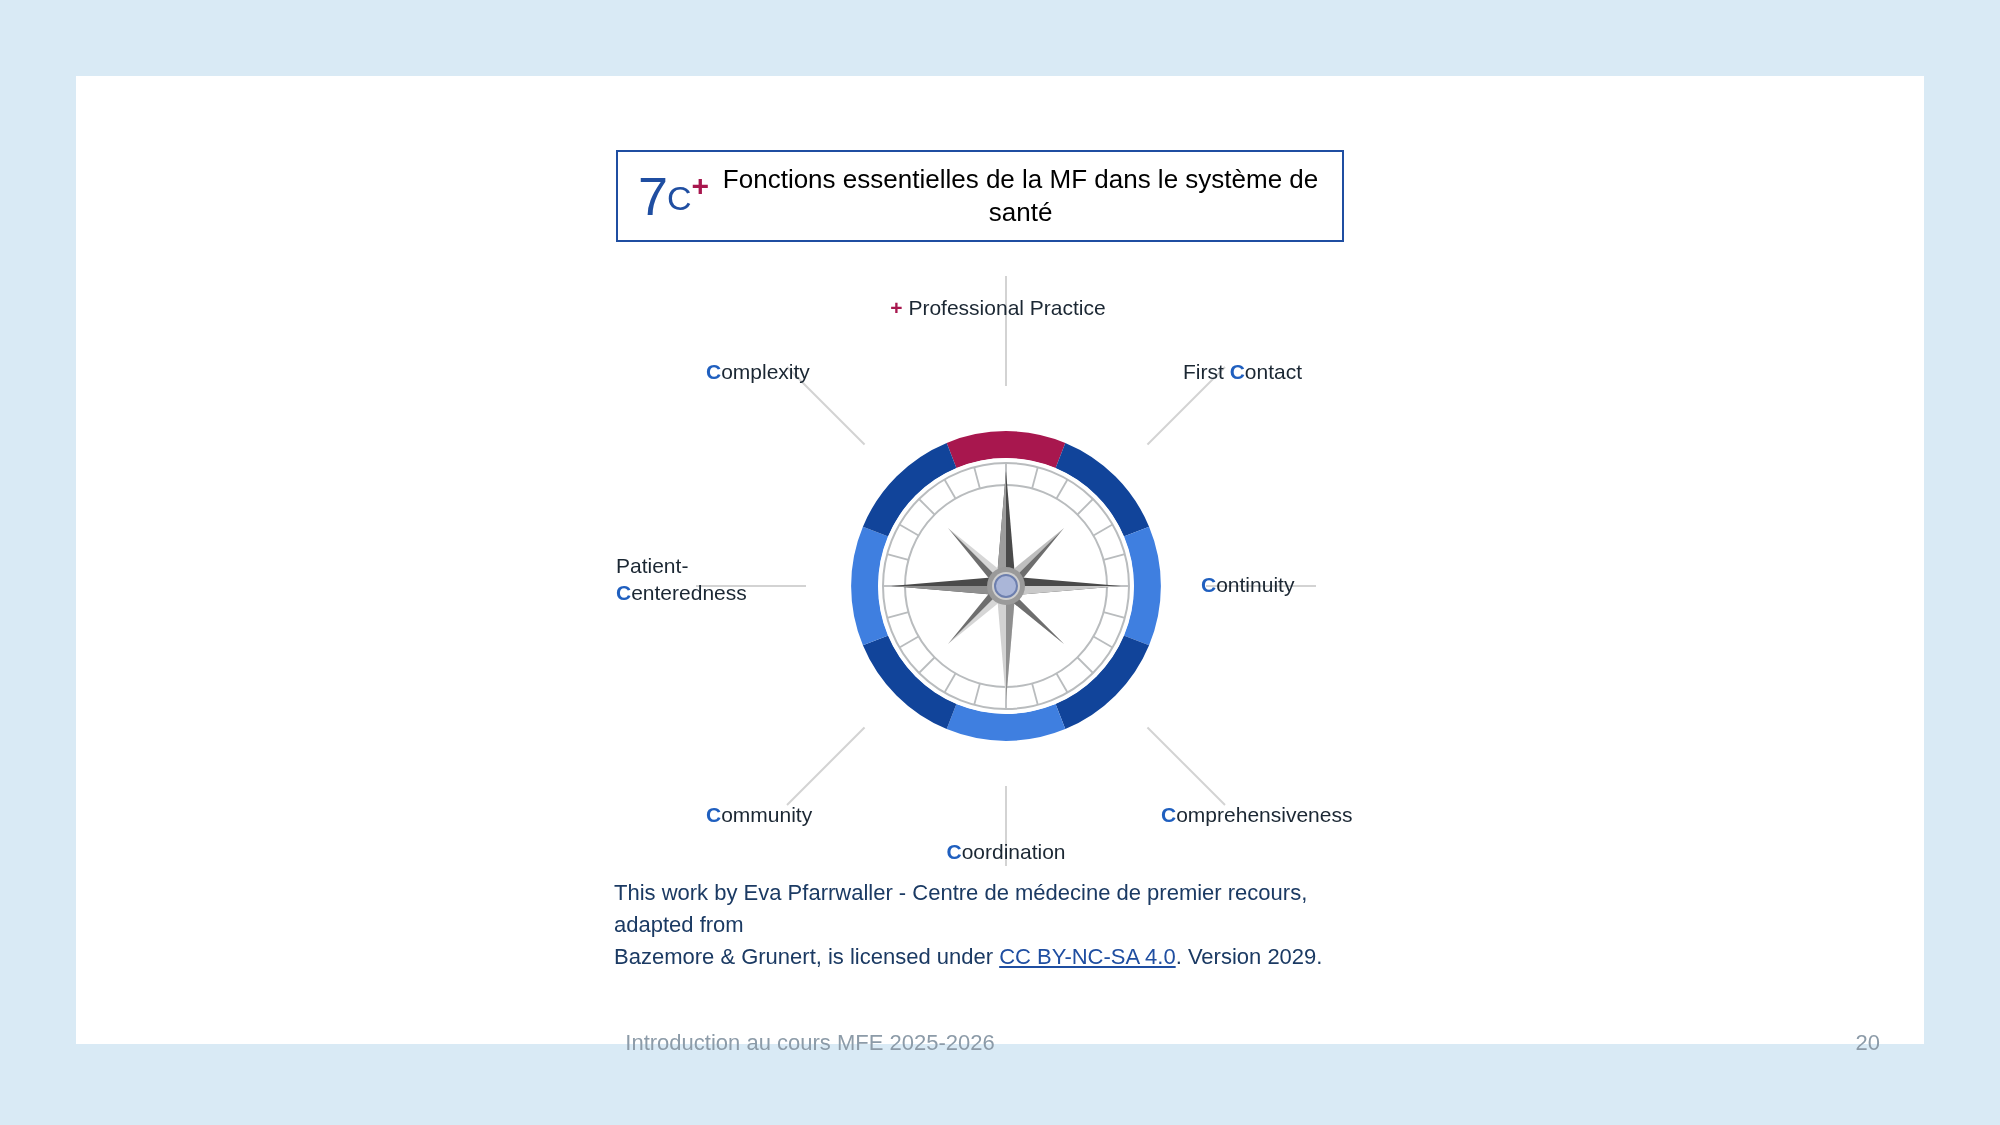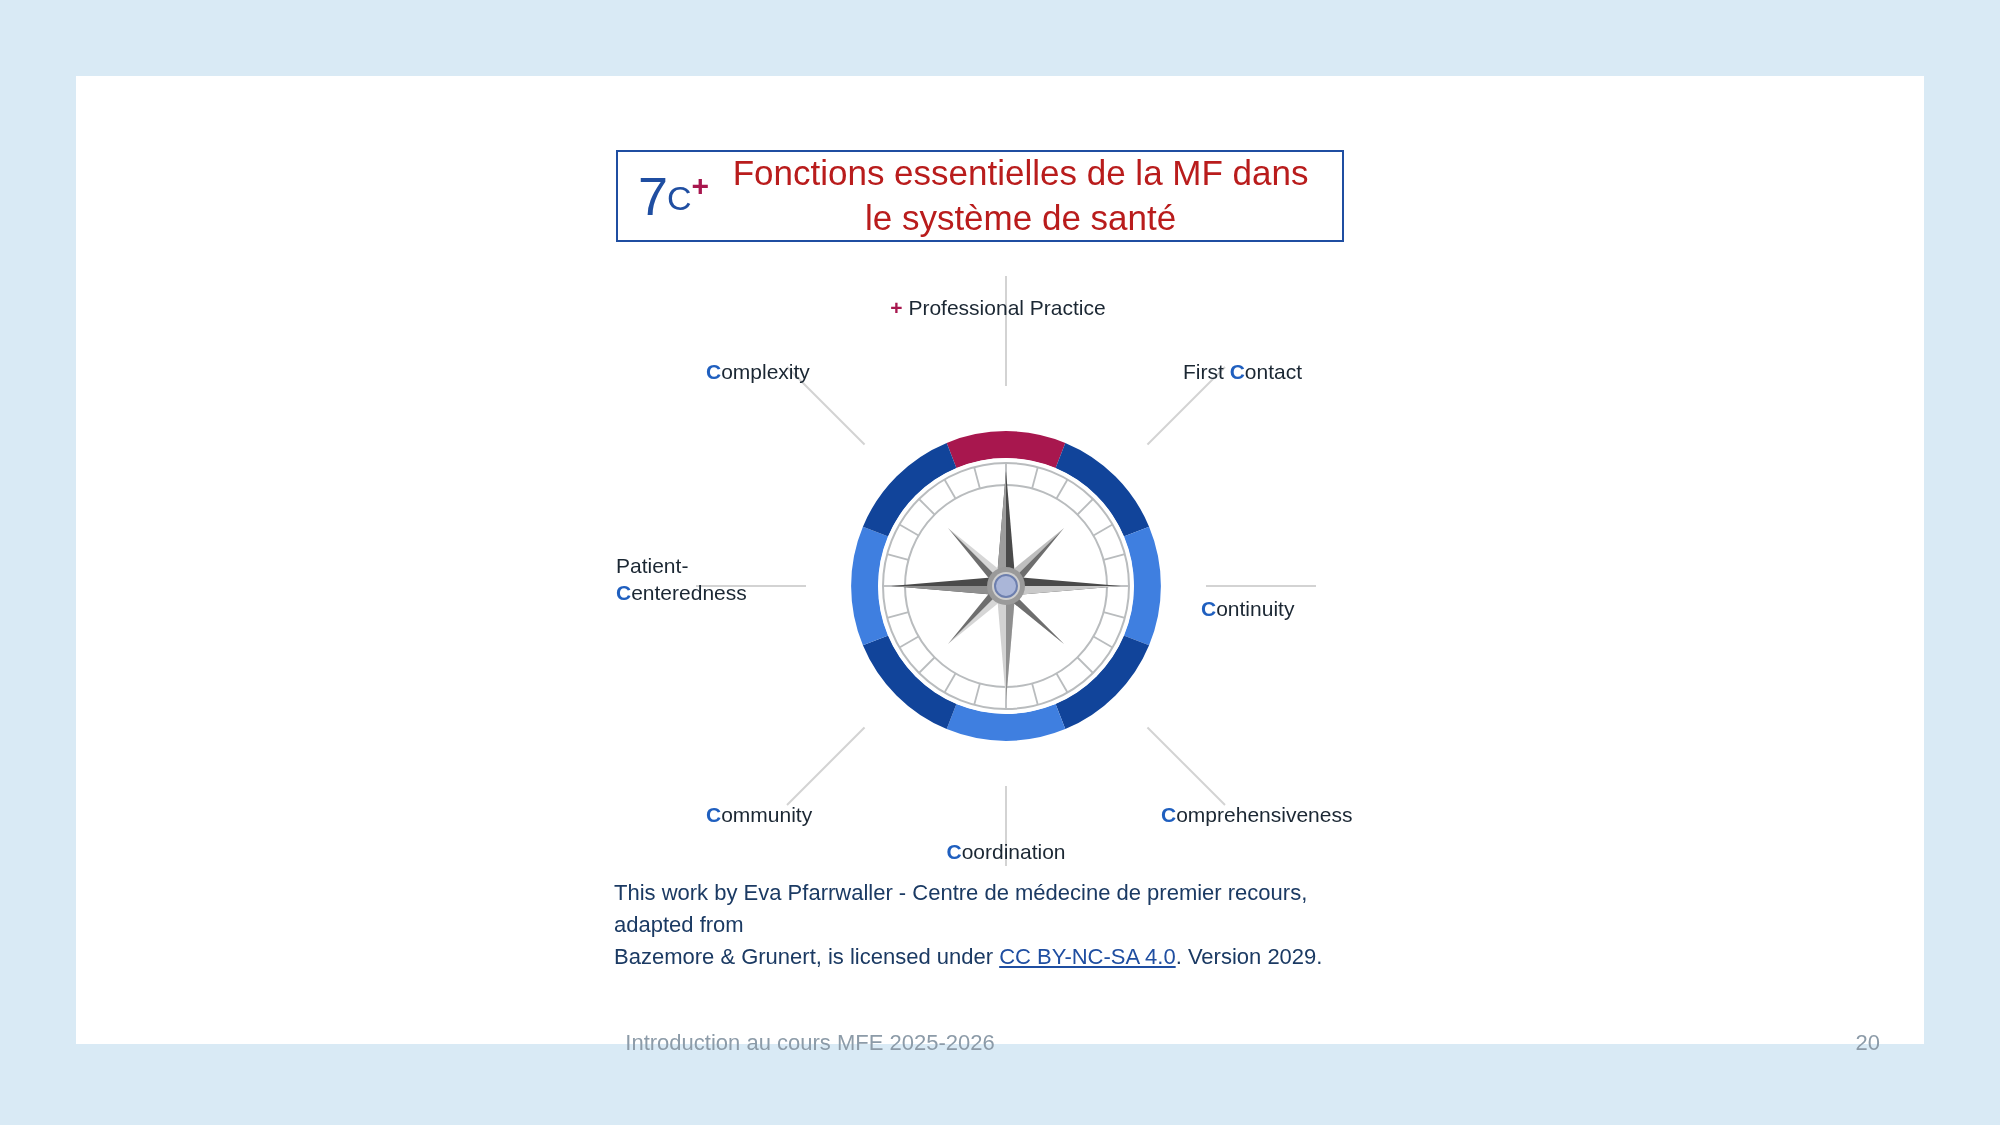--- a/index.html
+++ b/index.html
@@ -64,22 +64,22 @@
     font-family: "Liberation Sans", sans-serif;
     font-size: 30px;
     color: #a8174e;
     font-weight: 700;
     position: relative;
     top: 2px;
   }
   .title-text {
     flex: 1 1 auto;
     text-align: center;
-    font-size: 35px;
-    color: #b91c1c;
+    font-size: 26px;
+    color: #000000;
     line-height: 1.28;
     padding-right: 22px;
     padding-left: 4px;
   }
 
   
   .compass-wrap {
     position: absolute;
     left: 540px;
     top: 170px;
@@ -104,21 +104,21 @@
     font-size: 21px;
     color: #1b2733;
     line-height: 1.3;
     white-space: nowrap;
   }
   .lbl .cap { color: #1f5fbf; font-weight: 700; }
   .lbl .plus { color: #a8174e; font-weight: 700; }
 
   #lbl-professional { left: 260px; top: 48px; width: 244px; text-align: center; }
   #lbl-first-contact { left: 567px; top: 112px; }
-  #lbl-continuity { left: 585px; top: 325px; margin-top: 24px; }
+  #lbl-continuity { left: 585px; top: 325px; }
   #lbl-comprehensiveness { left: 545px; top: 555px; }
   #lbl-coordination { left: 275px; top: 592px; width: 230px; text-align: center; }
   #lbl-community { left: 90px; top: 555px; }
   #lbl-patient-centered { left: 0px; top: 306px; width: 180px; text-align: left; }
   #lbl-complexity { left: 90px; top: 112px; }
 
   
   .caption {
     position: absolute;
     left: 538px;

